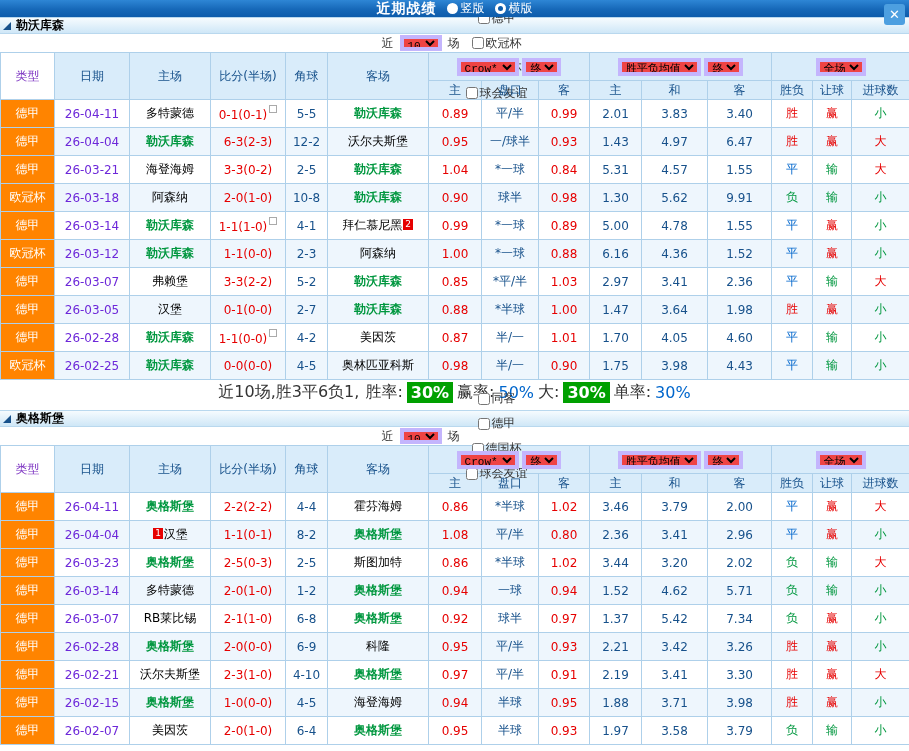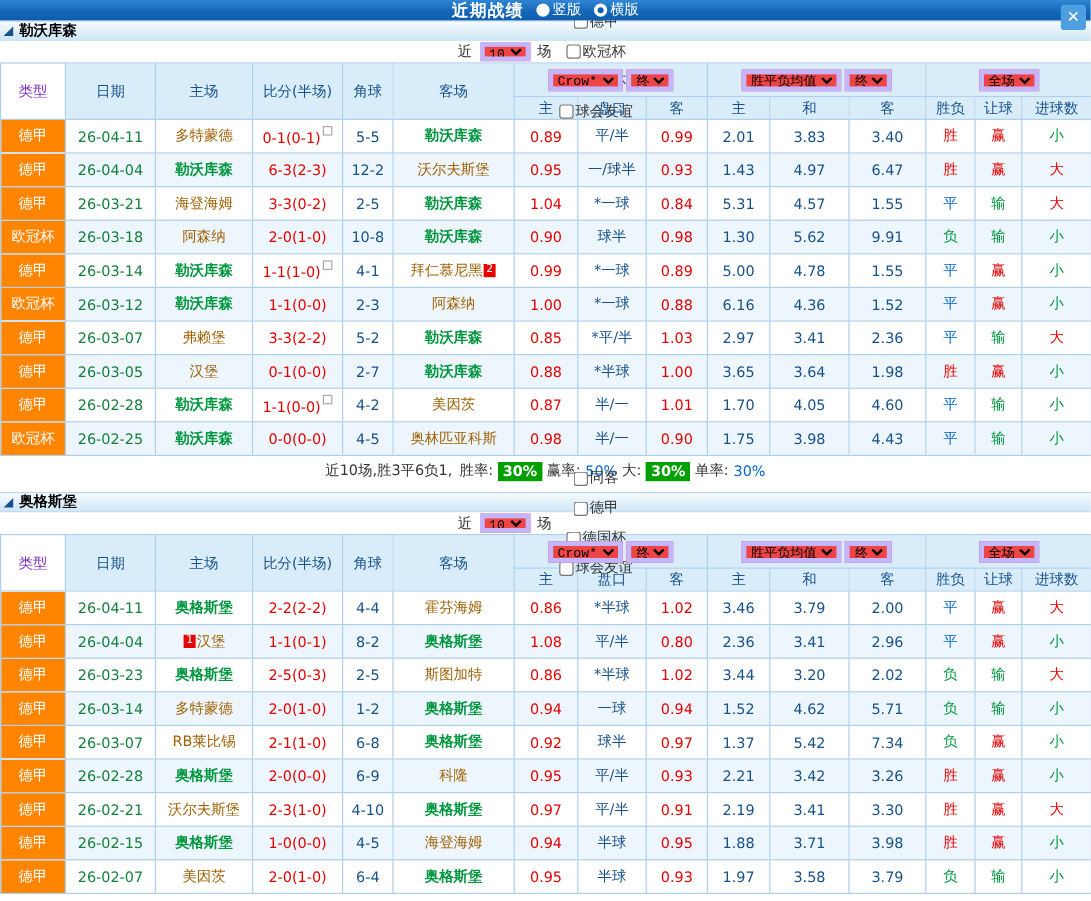--- a/index.html
+++ b/index.html
@@ -26,35 +26,35 @@
 
   table{border-collapse:collapse;table-layout:fixed;width:909px;}
   th,td{border:1px solid #aed0ea;text-align:center;padding:0;overflow:hidden;white-space:nowrap;}
   thead th{background:#d9ecfa;color:#17518b;font-weight:normal;font-size:12px;}
   thead tr.h1 th{height:27px;}
   thead tr.h2 th{height:18px;}
   th.th-type{background:#fff;color:#7a2fc0;}
   tbody td{height:27px;font-size:12px;background:#fff;}
   tbody tr:nth-child(even) td{background:#eef6fd;}
   tbody tr td.c-type{background:#ff8400;color:#fff;}
-  td.c-date{color:#15803d;}
-  .team-name{color:#a16207;cursor:pointer;}
+  td.c-date{color:#6d28d9;}
+  .team-name{color:#000000;cursor:pointer;}
   .team-name.main{color:#00973f;font-weight:bold;}
   td.c-score{color:#e60000;cursor:pointer;margin-left:47px;}
   .mark{display:inline-block;width:6px;height:6px;border:1px solid #aaa;background:#fff;margin-left:2px;margin-bottom:6px;}
   td.c-corner{color:#17518b;}
   td.c-odd{color:#e60000;}
   td.c-pan{color:#17518b;}
   td.c-avg{color:#17518b;}
   td.t-red{color:#e60000;}
   td.t-blue{color:#0066cc;}
   td.t-green{color:#00973f;}
   .badge{display:inline-block;background:#e60000;color:#fff;font-size:9px;line-height:11px;padding:0 2px;margin:0 1px;vertical-align:2px;}
 
-  .stats-row{height:25px;display:flex;align-items:center;justify-content:center;gap:6px;font-size:12px;}
+  .stats-row{height:25px;display:flex;align-items:center;justify-content:center;gap:6px;font-size:16px;}
   .st-label{color:#333;}
   .st-badge{background:#00a000;color:#fff;font-weight:bold;padding:1px 4px;}
   .st-val{color:#0066cc;}
   .section-gap{height:5px;}
 </style>
 </head>
 <body>
 
 <div class="app">
 
@@ -279,21 +279,21 @@
         <tr>
           <td class="c-type">德甲</td>
           <td class="c-date">26-03-05</td>
           <td class="c-team"><span class="team-name">汉堡</span></td>
           <td class="c-score"><span>0-1(0-0)</span></td>
           <td class="c-corner">2-7</td>
           <td class="c-team"><span class="team-name main">勒沃库森</span></td>
           <td class="c-odd">0.88</td>
           <td class="c-pan">*半球</td>
           <td class="c-odd">1.00</td>
-          <td class="c-avg">3.65</td>
+          <td class="c-avg">1.47</td>
           <td class="c-avg">3.64</td>
           <td class="c-avg">1.98</td>
           <td class="c-res t-red">胜</td>
           <td class="c-res t-red">赢</td>
           <td class="c-res t-green">小</td>
         </tr>
         <tr>
           <td class="c-type">德甲</td>
           <td class="c-date">26-02-28</td>
           <td class="c-team"><span class="team-name main">勒沃库森</span></td>

